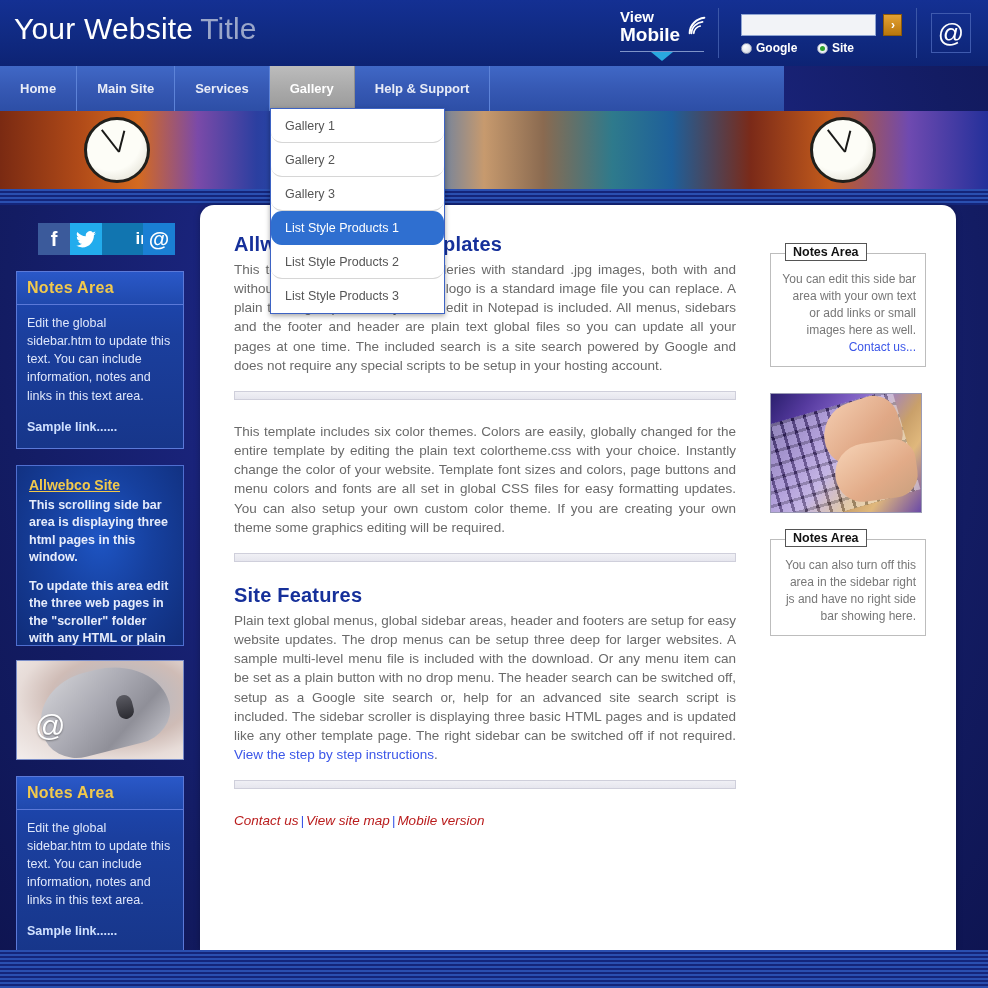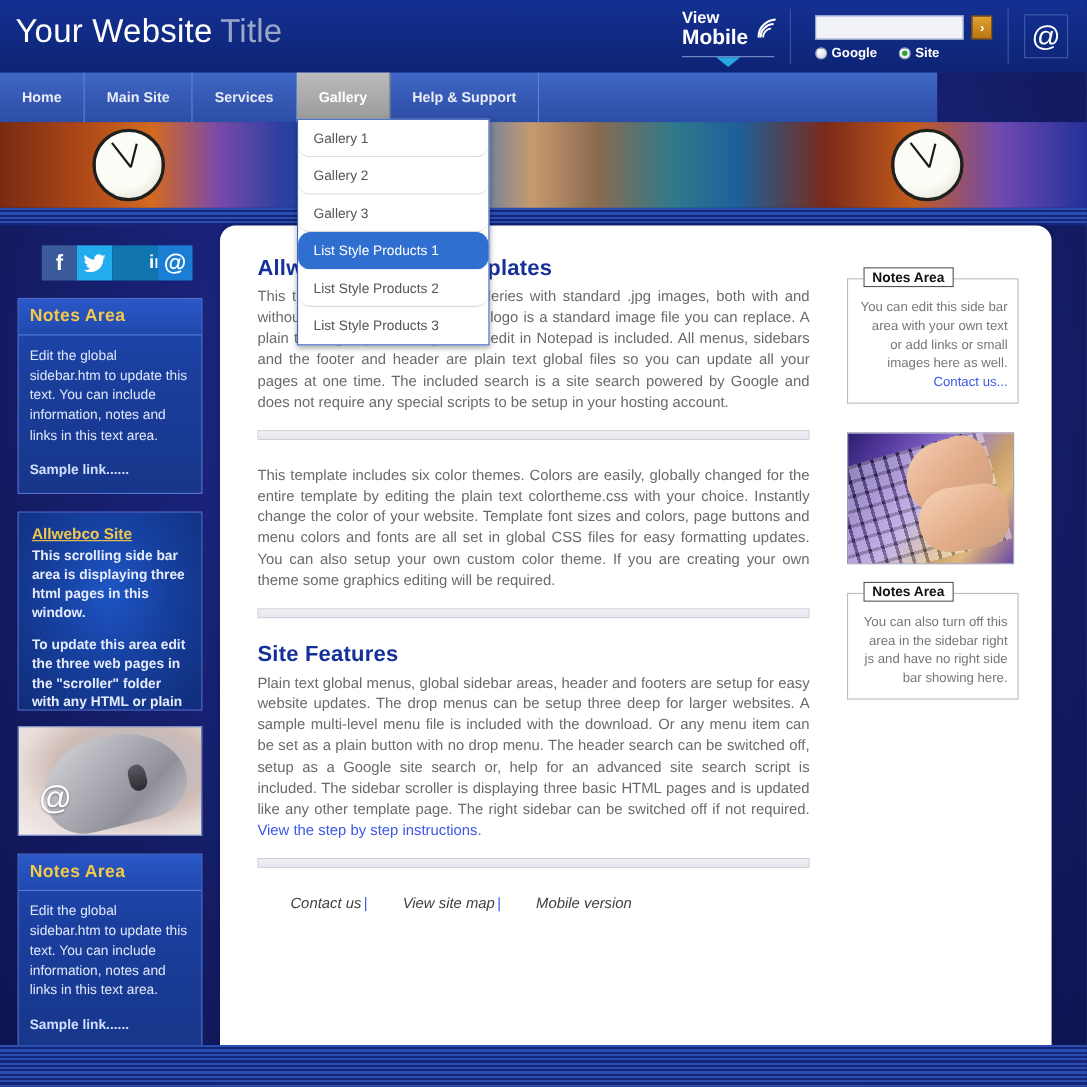--- a/index.html
+++ b/index.html
@@ -69,21 +69,21 @@
   .gap{ display:inline-block; width:13px; }
 
   .at-box{
     position:absolute; left:931px; top:13px; width:40px; height:40px;
     border:1px solid #3f5aae; color:#fff; text-align:center;
     font-size:26px; line-height:38px;
   }
 
   
   .nav{
-    position:absolute; left:0; top:66px; width:852px; height:45px;
+    position:absolute; left:0; top:66px; width:784px; height:45px;
     background:linear-gradient(180deg,#4068c6 0%,#3659b4 50%,#2d4ea6 100%);
   }
   .nav ul{ margin:0; padding:0; list-style:none; display:flex; height:45px; }
   .nav li{
     display:flex; align-items:center; justify-content:center;
     padding:0 20px; height:45px; color:#e8ecf7; font-size:13px; font-weight:700;
     border-right:1px solid #5d83d8; cursor:pointer; position:relative; white-space:nowrap;
   }
   .nav li.active{
     background:linear-gradient(180deg,#bcbcbc 0%,#a8a8a8 55%,#9a9a9a 100%);
@@ -203,21 +203,21 @@
   }
   p.body a{ color:#3b56e8; text-decoration:none; }
   .rule{
     width:502px; height:9px; margin:16px 0 22px 0;
     background:linear-gradient(180deg,#f0f0f5,#e6e6ee);
     border:1px solid #cfcfdb;
   }
   .footlinks{
     margin-top:24px; font-size:13.5px; font-style:italic; color:#3b56e8;
   }
-  .footlinks a{ color:#404040; text-decoration:none;margin-left:30px; }
+  .footlinks a{ color:#b91c1c; text-decoration:none; }
   .footlinks .sep{ color:#3b56e8; padding:0 2px; }
 
   
   .rightbar{
     position:absolute; left:570px; top:48px; width:156px;
   }
   .fsbox{
     border:1px solid #bdbdbd; padding:8px 9px 10px 9px; position:relative;
     margin-bottom:26px;
   }

